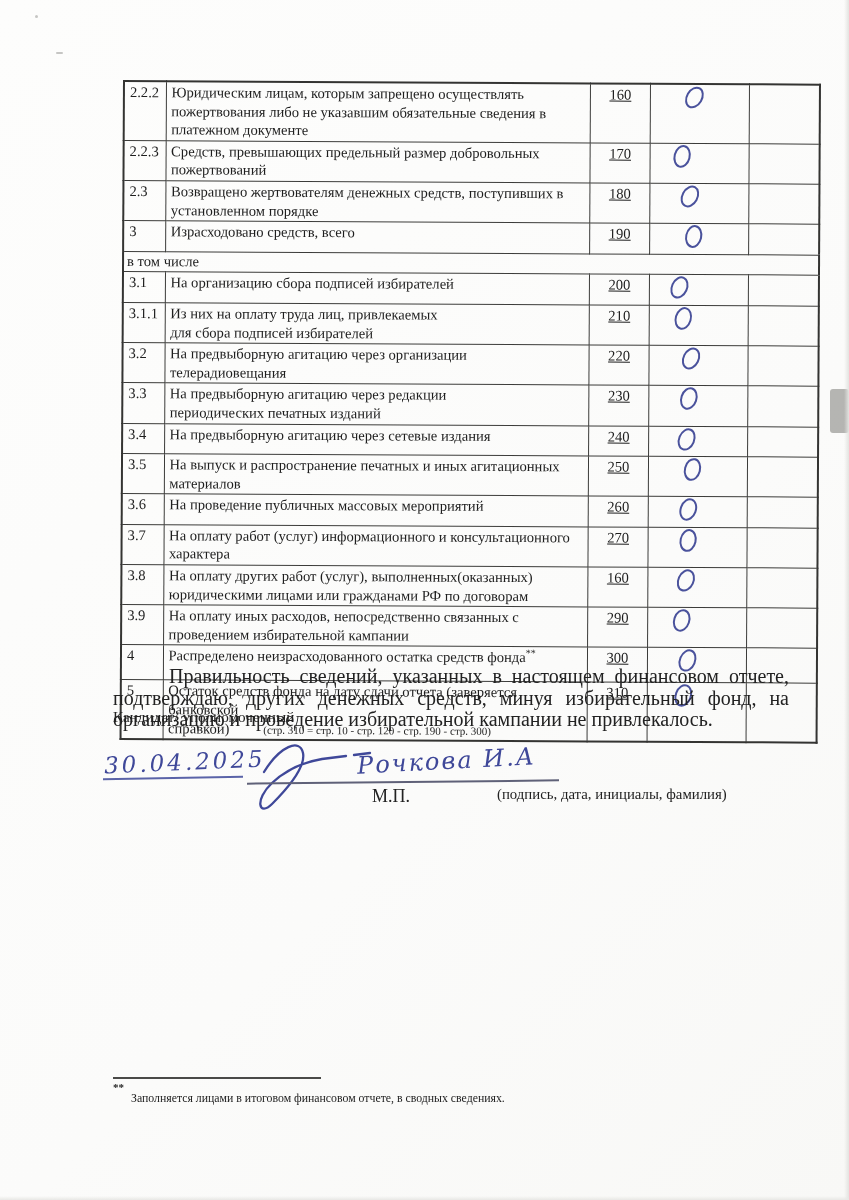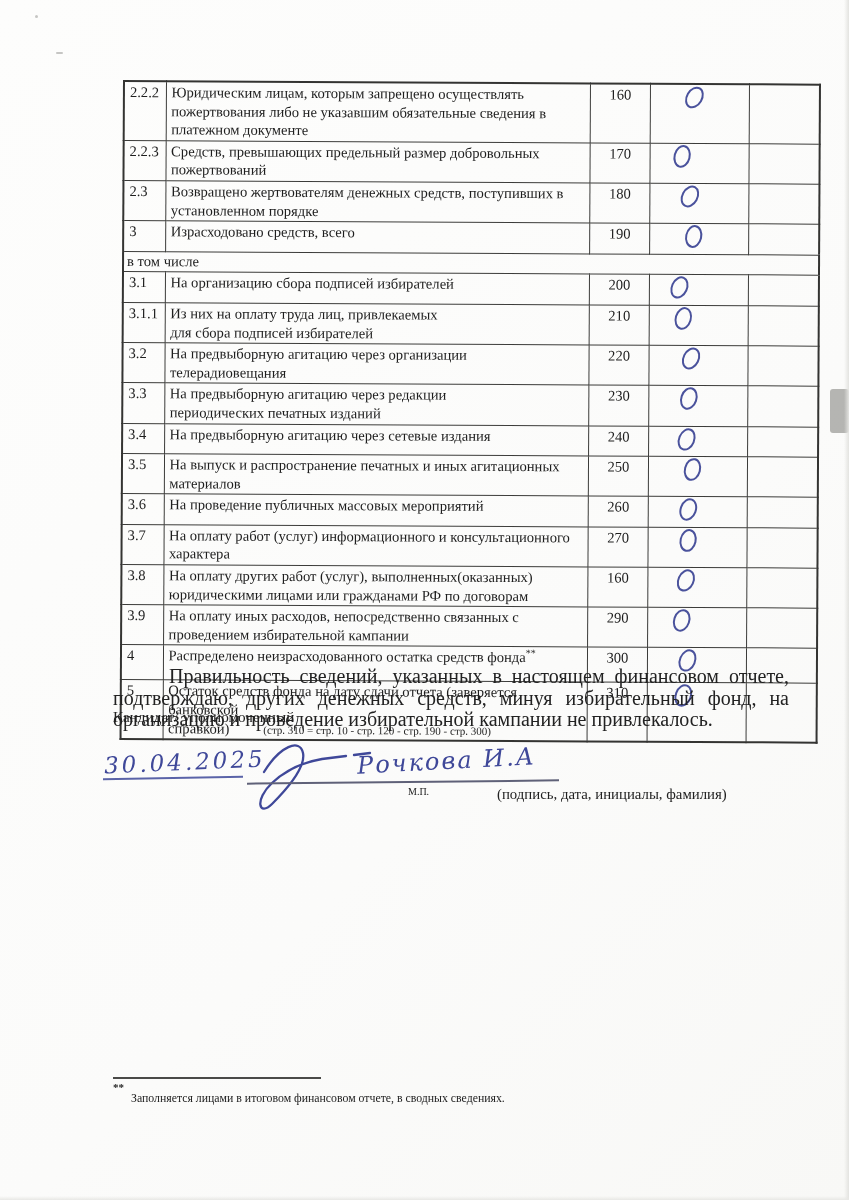--- a/index.html
+++ b/index.html
@@ -25,21 +25,21 @@
     font-size:14.6px;line-height:18.6px;
     padding:1px 4px 1px 5px;
   }
   table.fin{border:2px solid #343432;}
   col.c-num{width:42px;}
   col.c-desc{width:424px;}
   col.c-code{width:60px;}
   col.c-val{width:99px;}
   col.c-empty{width:71px;}
   td.num{padding-left:3px;margin-left:8px;}
-  td.code{text-align:center;font-size:15px;padding-top:2px;}
+  td.code{text-align:center;font-size:15px;padding-top:2px;text-decoration:underline;}
   td.val{vertical-align:middle;}
   td.desc .desc-text{white-space:pre-line;}
   td.desc sup{font-size:10px;line-height:0;}
   td.desc .note{font-size:11px;line-height:13px;white-space:normal;margin-left:34px;}
   tr.section-row td{border-left:2px solid #343432;border-right:2px solid #343432;padding:0 2px 1px 3px;font-size:14.6px;}
   .zero{
     display:inline-block;width:13px;height:19px;
     border:2px solid #4a529c;border-radius:50%;
     transform:rotate(24deg);
     margin-left:26px;
@@ -54,21 +54,21 @@
   .role{position:absolute;left:113px;font-size:15.2px;line-height:18px;color:#222;}
   .role1{top:708px;}
   .role2{top:726px;}
 
   .ink{color:#3f4899;font-style:italic;font-family:"DejaVu Serif",serif;}
   .hand-date{position:absolute;left:104px;top:749px;font-size:23px;letter-spacing:3px;transform:rotate(-2.5deg);}
   .hand-name{position:absolute;left:357px;top:747px;font-size:24px;letter-spacing:2px;transform:rotate(-3deg);}
   .sig-svg{position:absolute;left:242px;top:738px;}
   .line-date{position:absolute;left:103px;top:777px;width:140px;height:2px;background:#5a63a8;transform:rotate(-1deg);}
   .line-sig{position:absolute;left:247px;top:781px;width:312px;height:2px;background:#5f6178;transform:rotate(-.6deg);}
-  .seal{position:absolute;left:408px;top:786px;font-size:10px;color:#222;}
+  .seal{position:absolute;left:372px;top:786px;font-size:18px;color:#222;}
   .sig-caption{position:absolute;left:497px;top:786px;font-size:14.8px;color:#222;}
 
   .footnote-line{position:absolute;left:113px;top:1077px;width:208px;height:2px;background:#4a4a48;}
   .footnote-marker{position:absolute;left:113px;top:1081px;font-size:11px;font-weight:bold;color:#222;}
   .footnote-text{position:absolute;left:131px;top:1091px;font-size:11.8px;color:#222;}
 </style>
 </head>
 <body>
 
 <div class="page">

